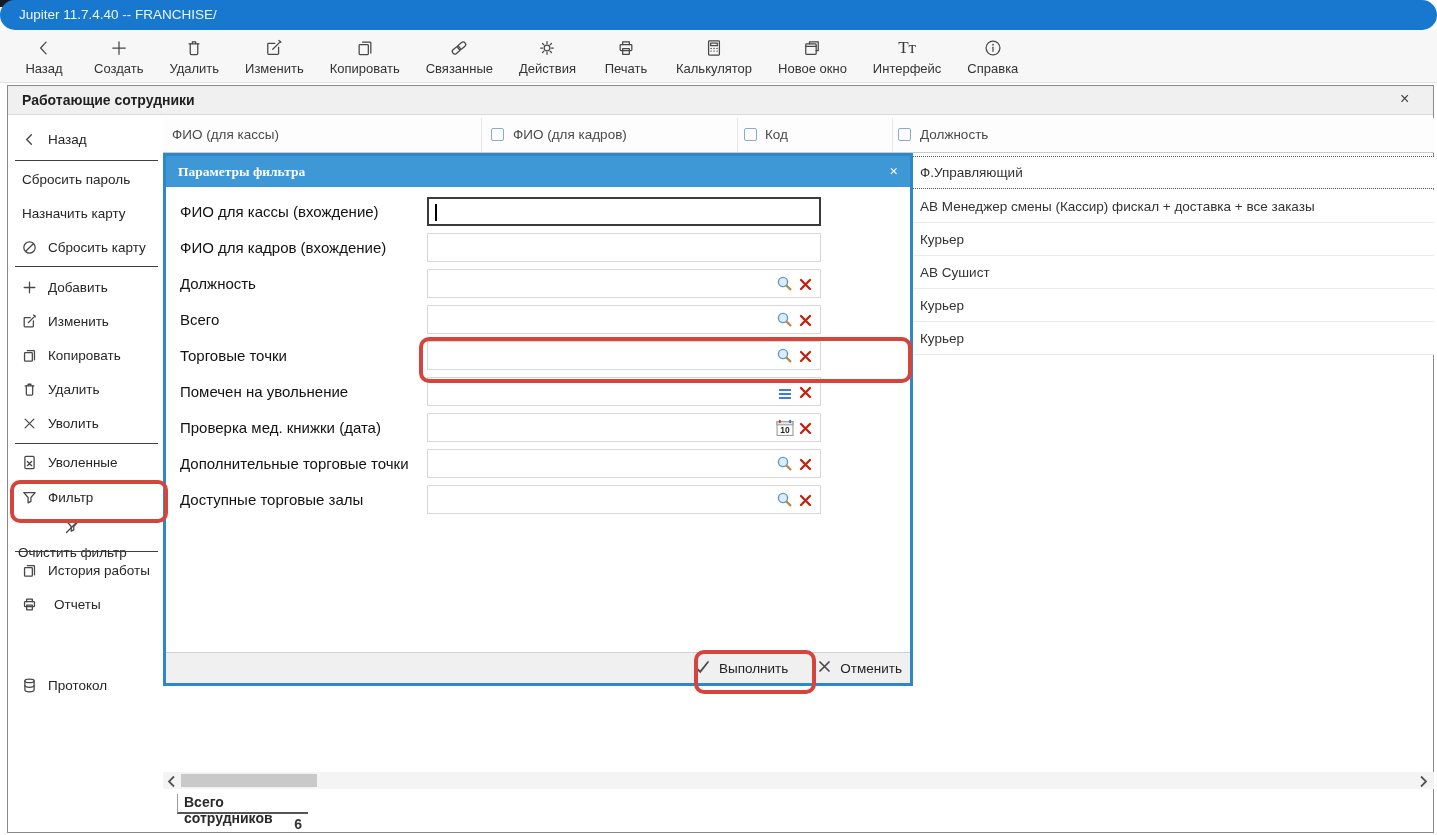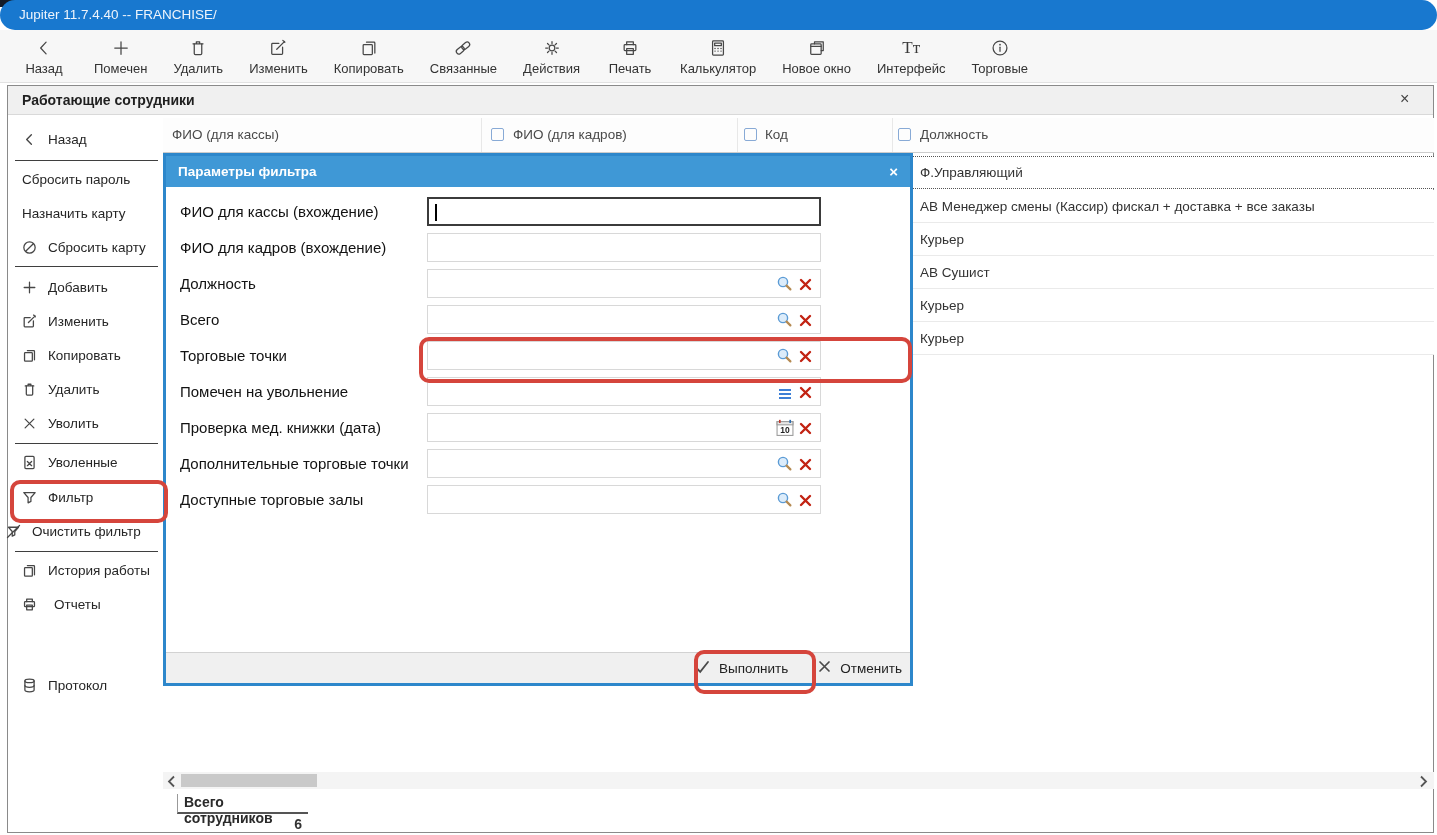--- a/index.html
+++ b/index.html
@@ -34,21 +34,21 @@
   
   .thead{left:163px;top:118px;width:1271px;height:34px;border-bottom:1px solid #cccccc;background:#fdfdfd;}
   .th-label{position:absolute;top:9px;font-size:13.5px;color:#4a4a4a;white-space:nowrap;}
   .cbx{position:absolute;top:10px;width:13px;height:13px;border:1px solid #88aad6;border-radius:2px;background:#fdfdfd;box-sizing:border-box;}
   .th-sep{position:absolute;top:0;width:1px;height:34px;background:#e8e8e8;}
   .trow{position:absolute;left:163px;width:1271px;height:33px;border-bottom:1px solid #eaeaea;display:flex;align-items:center;
     padding-left:757px;box-sizing:border-box;font-size:13.5px;color:#333;background:#fff;}
   .trow.focused{border-top:1px dotted #555;border-bottom:1px dotted #555;}
   
   .dialog{left:163px;top:153px;width:750px;height:533px;border:3px solid #2d87cb;background:#fff;z-index:10;box-sizing:border-box;}
-  .dlg-header{height:31px;background:#3f98d6;display:flex;align-items:center;padding:12px 12px;box-sizing:border-box;}
+  .dlg-header{height:31px;background:#3f98d6;display:flex;align-items:center;padding:12px 12px;box-sizing:border-box;font-family:Liberation Serif, serif;}
   .dlg-title{flex:1;color:#fff;font-size:13.5px;font-weight:bold;}
   .dlg-close{color:#fff;font-size:15px;font-weight:bold;}
   .dlg-body{position:relative;height:432px;}
   .f-row{position:absolute;left:0;right:0;height:30px;}
   .f-label{position:absolute;left:14px;top:0;line-height:30px;font-size:15px;color:#121212;white-space:nowrap;}
   .f-field{position:absolute;left:261px;top:0;width:394px;height:29px;border:1px solid #d8d8d8;background:#fff;box-sizing:border-box;}
   .f-field.focused{border:2px solid #3b3b3b;}
   .f-text{position:absolute;left:4px;top:2px;width:400px;height:22px;border:none;outline:none;font-size:14px;background:transparent;}
   .caret{position:absolute;left:6px;top:5px;width:1.5px;height:17px;background:#000;}
   .ico-search{position:absolute;right:27px;top:5px;}
@@ -89,21 +89,21 @@
         </svg>
       </span>
     <span>Назад</span>
   </div>
   <div class="tb-item">
     <span class="tb-ico">
         <svg class="ic" width="20" height="20" viewBox="0 0 24 24">
           <path d="M12 4.5v15M4.5 12h15"></path>
         </svg>
       </span>
-    <span>Помечен</span>
+    <span>Создать</span>
   </div>
   <div class="tb-item">
     <span class="tb-ico">
         <svg class="ic" width="20" height="20" viewBox="0 0 24 24">
           <path d="M6 7h12M10 7V4.6h4V7"></path>
           <path d="M7.5 7v11.5a1.3 1.3 0 0 0 1.3 1.3h6.4a1.3 1.3 0 0 0 1.3-1.3V7"></path>
         </svg>
       </span>
     <span>Удалить</span>
   </div>
@@ -180,21 +180,21 @@
     <span>Интерфейс</span>
   </div>
   <div class="tb-item">
     <span class="tb-ico">
         <svg class="ic" width="20" height="20" viewBox="0 0 24 24">
           <circle cx="12" cy="12" r="8.3"></circle>
           <path d="M12 11v5"></path>
           <path d="M12 7.8v.2" stroke-width="2"></path>
         </svg>
       </span>
-    <span>Торговые</span>
+    <span>Справка</span>
   </div>
 </div>
 
 <div class="abs frame"></div>
 <div class="abs panel-title"></div>
 <span class="abs panel-title-text">Работающие сотрудники</span>
 <span class="abs panel-close">×</span>
 
 <div class="abs sb-item" style="left:20px;top:126px;">
   <span class="sb-ico">
@@ -278,21 +278,21 @@
   <span>Уволенные</span>
 </div>
 <div class="abs sb-item" style="left:20px;top:484px;">
   <span class="sb-ico">
       <svg class="ic" width="17" height="17" viewBox="0 0 24 24" style="stroke-width:1.8">
         <path d="M4 5h16l-6 7v5.5l-4 2v-7.5z"></path>
       </svg>
     </span>
   <span>Фильтр</span>
 </div>
-<div class="abs sb-item" style="left:4px;top:518px;">
+<div class="abs sb-item" style="left:18px;top:518px;flex-direction:column;">
   <span class="sb-ico">
       <svg class="ic" width="17" height="17" viewBox="0 0 24 24" style="stroke-width:1.8">
         <path d="M5 6h14l-5.2 6v4.8l-3.6 1.8v-6.6z"></path>
         <path d="M3.5 20.5 L20.5 3.5"></path>
       </svg>
     </span>
   <span>Очистить фильтр</span>
 </div>
 <div class="sb-div" style="top:551px;"></div>
 

